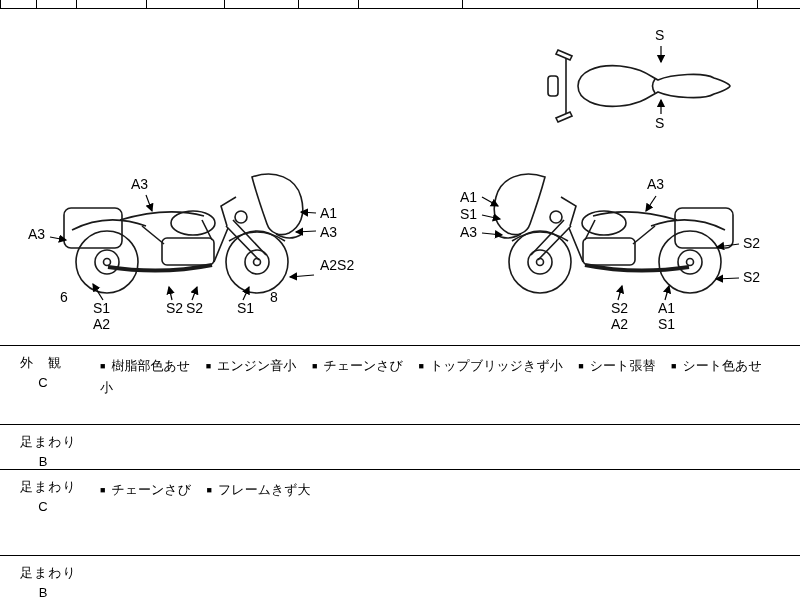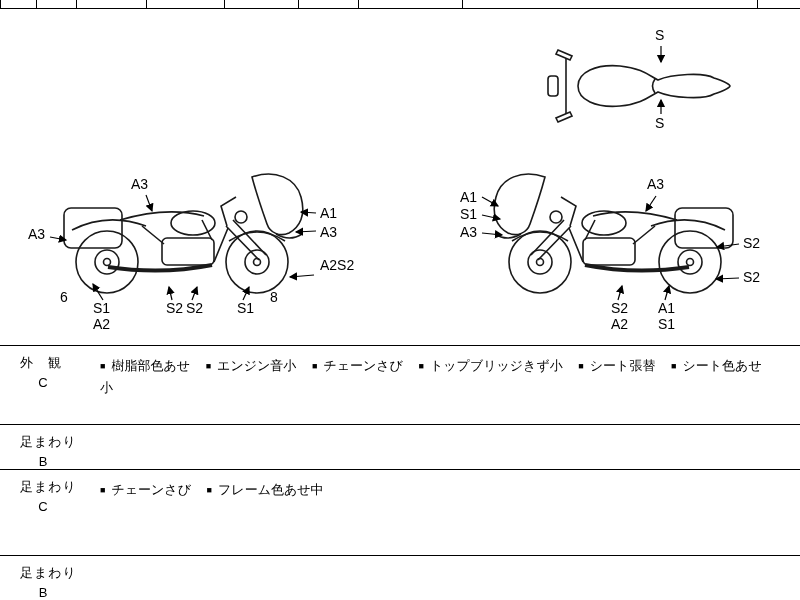--- a/index.html
+++ b/index.html
@@ -178,21 +178,21 @@
       </div>
     </div>
 
     <div class="cond-row" style="height:50px">
       <div class="cat">
         <span class="cat-name">足まわり</span>
         <span class="cat-grade">C</span>
       </div>
       <div class="items">
         <span class="item"><span class="bullet">■</span><span>チェーンさび</span></span>
-        <span class="item"><span class="bullet">■</span><span>フレーム色あせ中</span></span>
+        <span class="item"><span class="bullet">■</span><span>フレームきず大</span></span>
       </div>
     </div>
 
     <div class="cond-row last" style="height:78px">
       <div class="cat">
         <span class="cat-name">足まわり</span>
         <span class="cat-grade">B</span>
       </div>
     </div>
 

